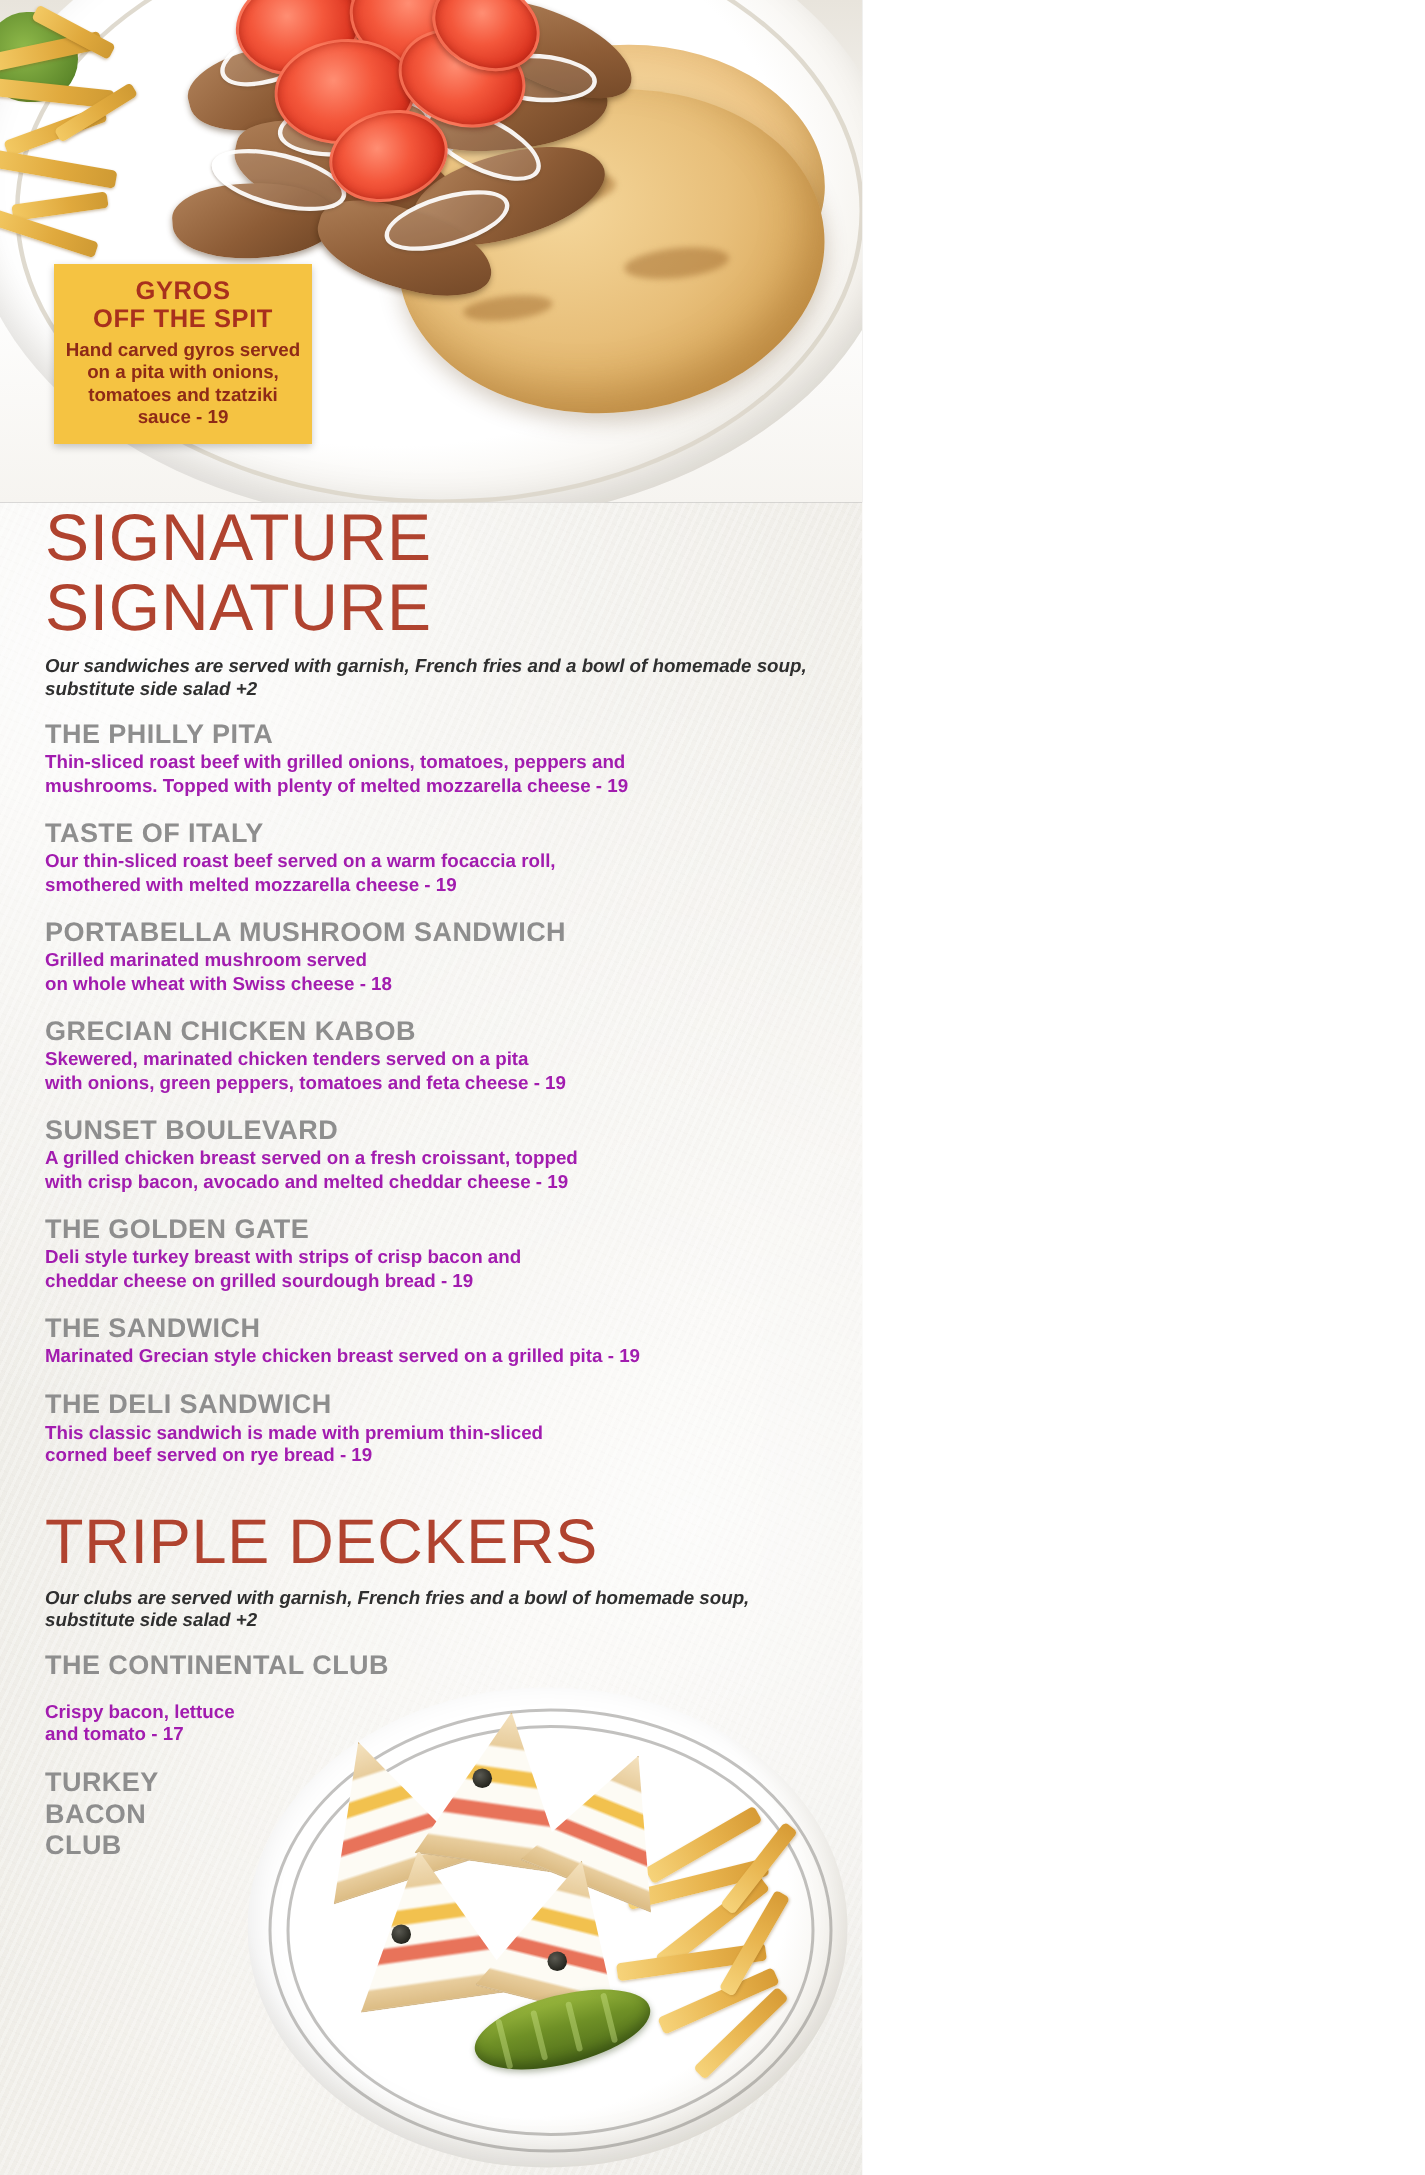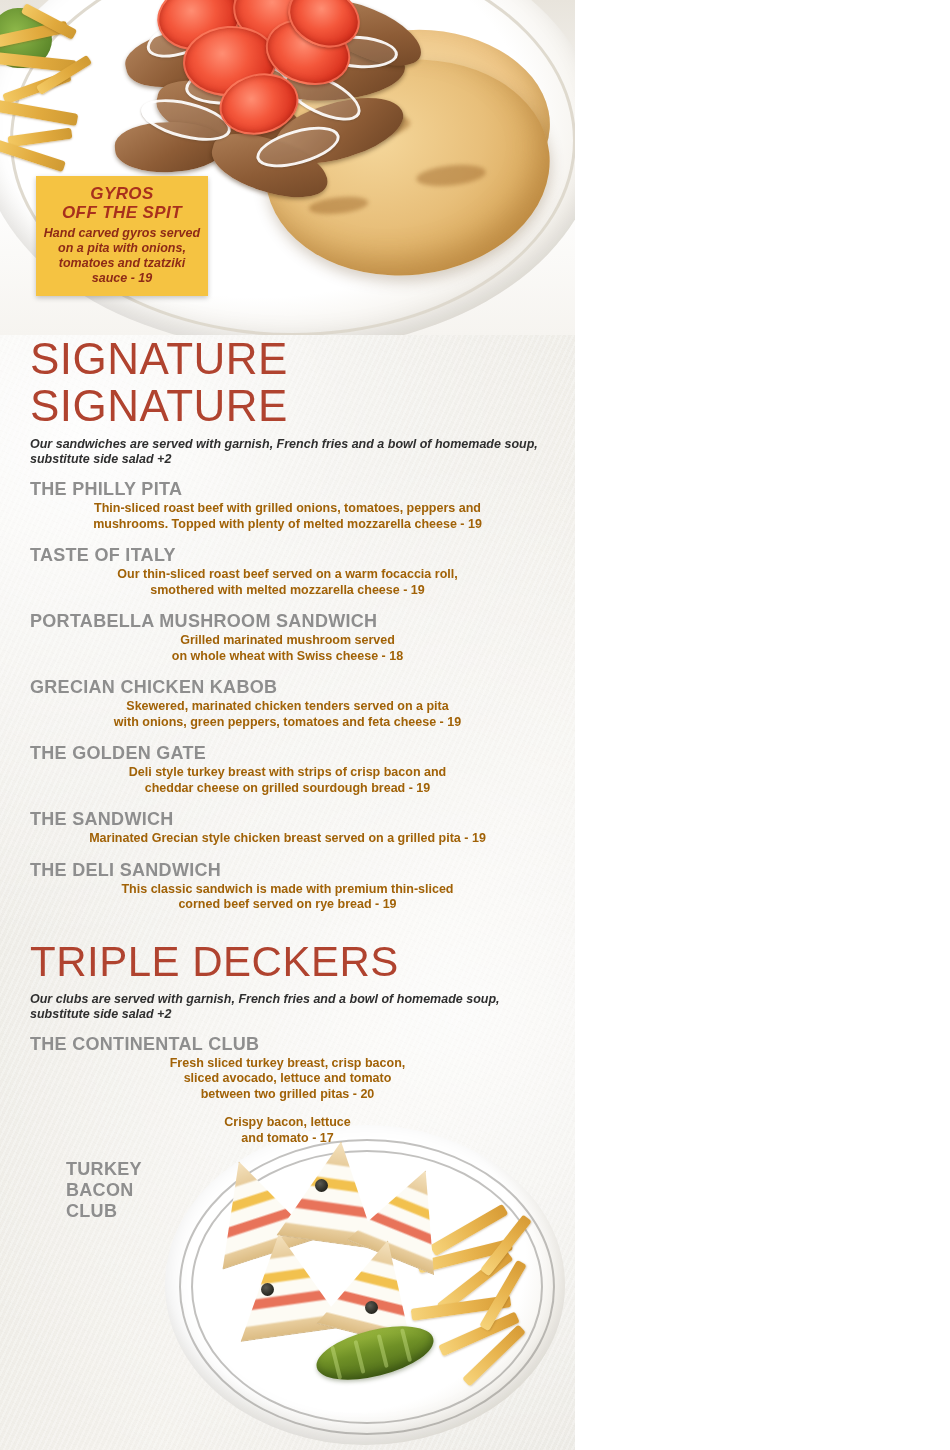--- a/index.html
+++ b/index.html
@@ -39,21 +39,20 @@
   }
   
   #hero-photo {
     position: absolute;
     left: 0;
     top: 0;
     width: 575px;
     height: 335px;
     overflow: hidden;
     background: #a3a3a3;
-    font-style: italic;
   }
   .hero-bg {
     position: absolute;
     inset: 0;
     background:
       linear-gradient(180deg, #e8e4dc 0%, #ffffff 55%, #f6f4f0 100%);
   }
   
   .plate {
     position: absolute;
@@ -212,27 +211,26 @@
     margin-bottom: 13px;
   }
   .item-name {
     color: #8e8e8e;
     font-size: 18px;
     line-height: 21px;
     font-weight: bold;
     letter-spacing: .3px;
   }
   .item-desc {
-    color: #a16207;
+    color: #a21caf;
     font-size: 12.5px;
     line-height: 15.5px;
     font-weight: bold;
     margin-top: 1px;
     white-space: pre-line;
-    text-align: center;
   }
   #triple-deckers {
     margin-top: 26px;
     position: relative;
     z-index: 3;
   }
   #triple-deckers h1.section-title {
     font-size: 42px;
     line-height: 45px;
   }
@@ -440,20 +438,25 @@
         <div class="item-name">PORTABELLA MUSHROOM SANDWICH</div>
         <div class="item-desc">Grilled marinated mushroom served
 on whole wheat with Swiss cheese - 18</div>
       </div>
       <div class="item">
         <div class="item-name">GRECIAN CHICKEN KABOB</div>
         <div class="item-desc">Skewered, marinated chicken tenders served on a pita
 with onions, green peppers, tomatoes and feta cheese - 19</div>
       </div>
       <div class="item">
+        <div class="item-name">SUNSET BOULEVARD</div>
+        <div class="item-desc">A grilled chicken breast served on a fresh croissant, topped
+with crisp bacon, avocado and melted cheddar cheese - 19</div>
+      </div>
+      <div class="item">
         <div class="item-name">THE GOLDEN GATE</div>
         <div class="item-desc">Deli style turkey breast with strips of crisp bacon and
 cheddar cheese on grilled sourdough bread - 19</div>
       </div>
       <div class="item">
         <div class="item-name">THE SANDWICH</div>
         <div class="item-desc">Marinated Grecian style chicken breast served on a grilled pita - 19</div>
       </div>
       <div class="item">
         <div class="item-name">THE DELI SANDWICH</div>
@@ -462,30 +465,27 @@
       </div>
     </div>
 
     <div class="section" id="triple-deckers">
       <h1 class="section-title">TRIPLE DECKERS</h1>
       <div class="section-sub">Our clubs are served with garnish,
 French fries and a bowl of homemade soup, substitute side salad +2</div>
 
       <div class="item">
         <div class="item-name">THE CONTINENTAL CLUB</div>
-        <div class="item-desc">Fresh sliced turkey breast, crisp bacon,
-sliced avocado, lettuce and tomato
-between two grilled pitas - 20</div>
       </div>
       <div class="item">
         <div class="item-desc">Crispy bacon, lettuce
 and tomato - 17</div>
       </div>
       <div class="item">
-        <div class="item-name" style="white-space:pre-line;margin-left:36px;">TURKEY
+        <div class="item-name" style="white-space:pre-line;">TURKEY
 BACON
 CLUB</div>
       </div>
     </div>
 
   </div>
 </div>
 
 <div id="right-blank"></div>
 

